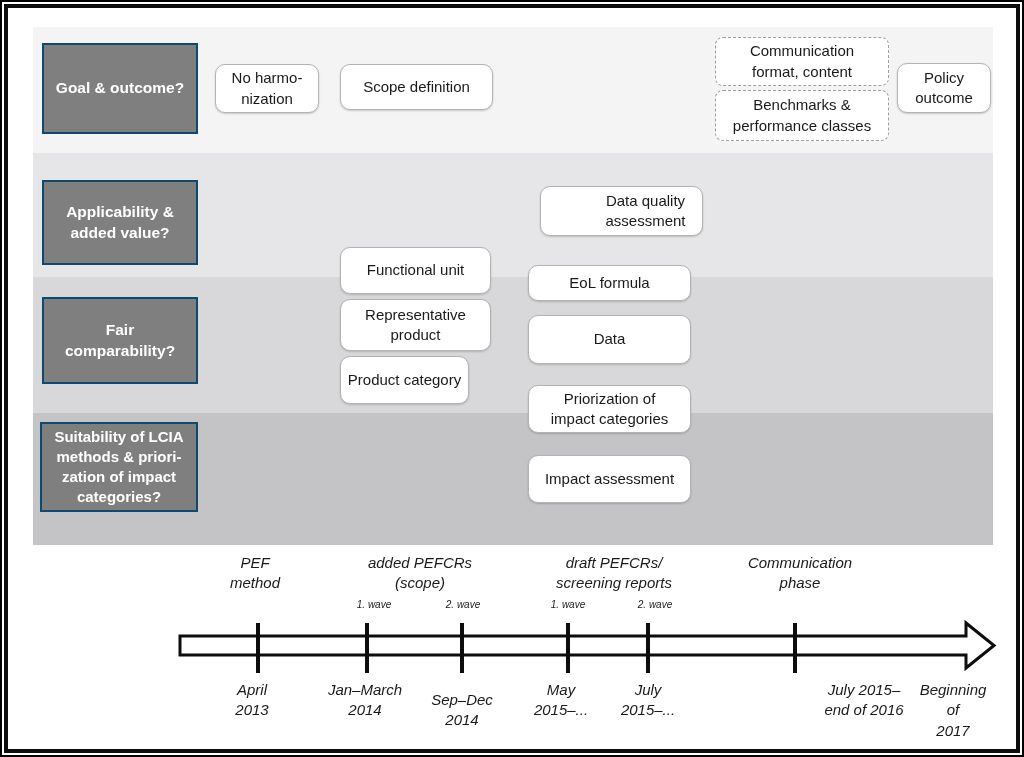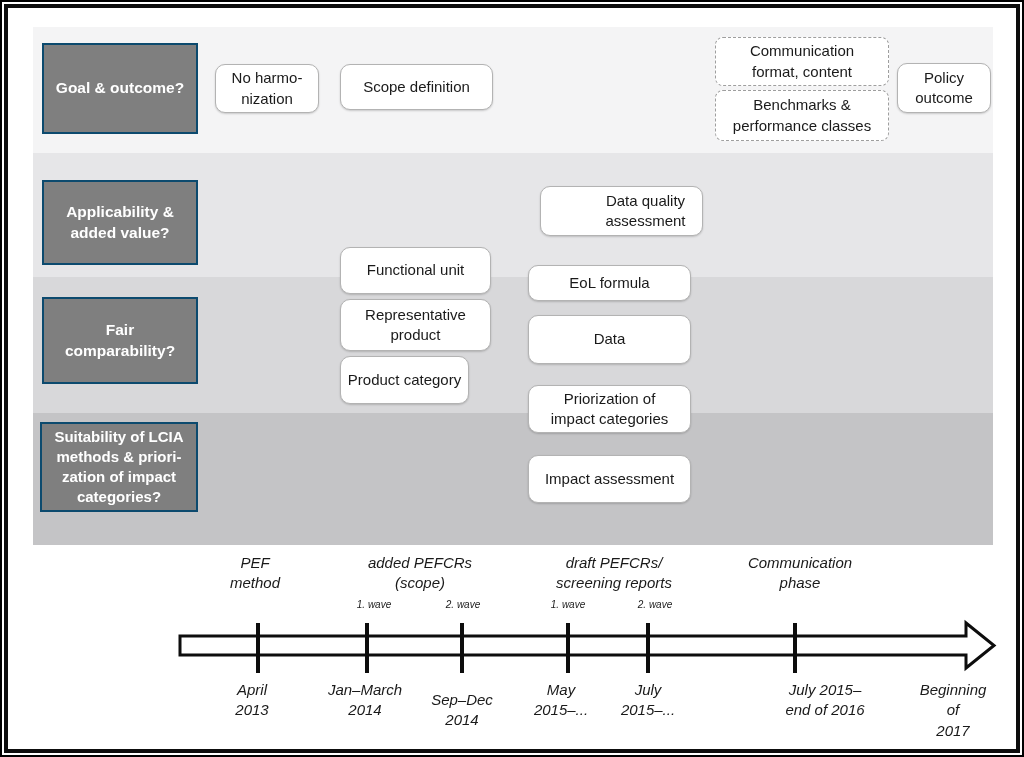--- a/index.html
+++ b/index.html
@@ -115,19 +115,19 @@
   <div class="tl-label" style="left:252px; top:680px;">April
 2013</div>
   <div class="tl-label" style="left:365px; top:680px;">Jan–March
 2014</div>
   <div class="tl-label" style="left:462px; top:690px;">Sep–Dec
 2014</div>
   <div class="tl-label" style="left:561px; top:680px;">May
 2015–...</div>
   <div class="tl-label" style="left:648px; top:680px;">July
 2015–...</div>
-  <div class="tl-label" style="left:825px; top:680px;">July 2015–
+  <div class="tl-label" style="left:864px; top:680px;">July 2015–
 end of 2016</div>
   <div class="tl-label" style="left:953px; top:680px;">Beginning of
 2017</div>
 
   <div class="frame-border"></div>
 </div>
 
 </body></html>

